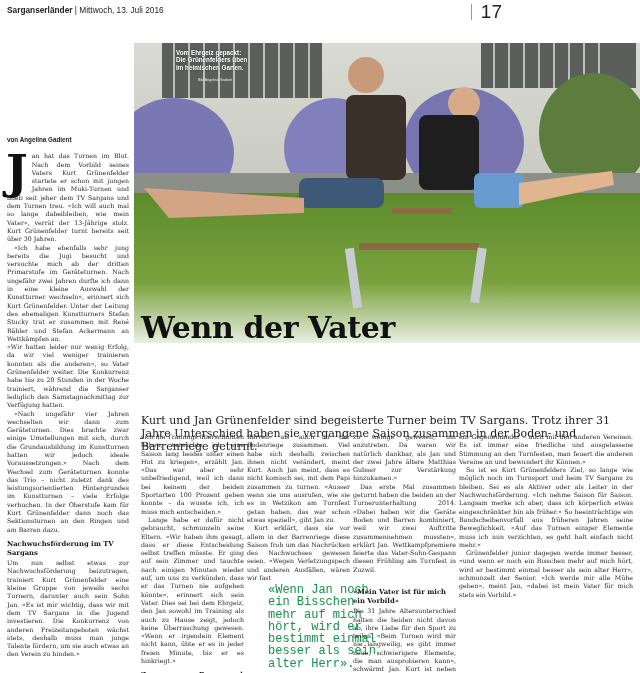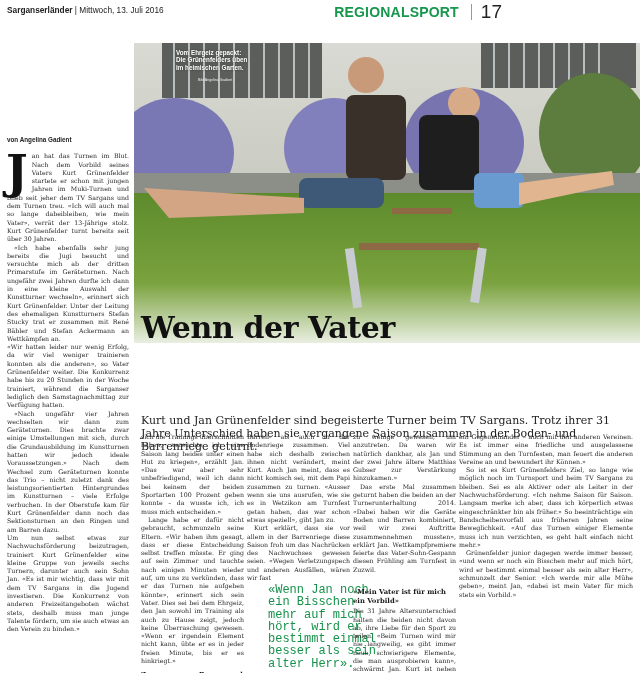--- a/index.html
+++ b/index.html
@@ -35,21 +35,20 @@
 </head>
 <body>
 
 <header class="masthead">
   <div class="mast-left">
     <span class="paper">Sarganserländer</span>
     <span>|</span>
     <span>Mittwoch, 13. Juli 2016</span>
   </div>
   <div class="mast-right">
-    <span class="section">REGIONALSPORT</span>
     <span class="vsep"></span>
     <span class="page-num">17</span>
   </div>
 </header>
 
 <figure class="photo">
   <svg width="506" height="300" viewBox="0 0 506 300">
     <defs>
       <linearGradient id="wall" x1="0" y1="0" x2="0" y2="1">
         <stop offset="0" stop-color="#d9dad3"></stop>
@@ -124,20 +123,21 @@
   <div>Wenn der Vater</div>
 </h1>
 <p class="lead">Kurt und Jan Grünenfelder sind begeisterte Turner beim TV Sargans. Trotz ihrer 31 Jahre Unterschied haben sie vergangene Saison zusammen in der Boden- und Barrenriege geturnt.</p>
 
 <div class="col" style="left:7px; top:136px; width:122px;">
   <div class="byline">von Angelina Gadient</div>
   <p class="noindent"><span class="dropcap">J</span><span>an hat das Turnen im Blut. Nach dem Vorbild seines Vaters Kurt Grünenfelder startete er schon mit jungen Jahren im Muki-Turnen und blieb seit jeher dem TV Sargans und dem Turnen treu. «Ich will auch mal so lange dabeibleiben, wie mein Vater», verrät der 13-Jährige stolz. Kurt Grünenfelder turnt bereits seit über 30 Jahren.</span></p>
   <p>«Ich habe ebenfalls sehr jung bereits die Jugi besucht und versuchte mich ab der dritten Primarstufe im Geräteturnen. Nach ungefähr zwei Jahren durfte ich dann in eine kleine Auswahl der Kunstturner wechseln», erinnert sich Kurt Grünenfelder. Unter der Leitung des ehemaligen Kunstturners Stefan Stucky trat er zusammen mit René Bäbler und Stefan Ackermann an Wettkämpfen an.</p>
   <p class="noindent">«Wir hatten leider nur wenig Erfolg, da wir viel weniger trainieren konnten als die anderen», so Vater Grünenfelder weiter. Die Konkurrenz habe bis zu 20 Stunden in der Woche trainiert, während die Sarganser lediglich den Samstagnachmittag zur Verfügung hatten.</p>
   <p>«Nach ungefähr vier Jahren wechselten wir dann zum Geräteturnen. Dies brachte zwar einige Umstellungen mit sich, durch die Grundausbildung im Kunstturnen hatten wir jedoch ideale Voraussetzungen.» Nach dem Wechsel zum Geräteturnen konnte das Trio – nicht zuletzt dank des leistungsorientierten Hintergrundes im Kunstturnen – viele Erfolge verbuchen. In der Oberstufe kam für Kurt Grünenfelder dann noch das Sektionsturnen an den Ringen und am Barren dazu.</p>
+  <h3>Nachwuchsförderung im TV Sargans</h3>
   <p class="noindent">Um nun selbst etwas zur Nachwuchsförderung beizutragen, trainiert Kurt Grünenfelder eine kleine Gruppe von jeweils sechs Turnern, darunter auch sein Sohn Jan. «Es ist mir wichtig, dass wir mit dem TV Sargans in die Jugend investieren. Die Konkurrenz von anderen Freizeitangeboten wächst stets, deshalb muss man junge Talente fördern, um sie auch etwas an den Verein zu binden.»</p>
 
 </div>
 
 <div class="col" style="left:141px; top:433px; width:103px;">
   <p class="noindent">sich die Trainings überschnitten haben, versuchte ich eine Saison lang beides unter einen Hut zu kriegen», erzählt Jan. «Das war aber sehr unbefriedigend, weil ich dann bei keinem der beiden Sportarten 100 Prozent geben konnte – da wusste ich, ich muss mich entscheiden.»</p>
   <p>Lange habe er dafür nicht gebraucht, schmunzeln seine Eltern. «Wir haben ihm gesagt, dass er diese Entscheidung selbst treffen müsste. Er ging auf sein Zimmer und tauchte nach einigen Minuten wieder auf, um uns zu verkünden, dass er das Turnen nie aufgeben könnte», erinnert sich sein Vater. Dies sei bei dem Ehrgeiz, den Jan sowohl im Training als auch zu Hause zeigt, jedoch keine Überraschung gewesen. «Wenn er irgendein Element nicht kann, übte er es in jeder freien Minute, bis er es hinkriegt.»</p>
   <h3>Zusammen am Barren und am Boden</h3>
 
 </div>

